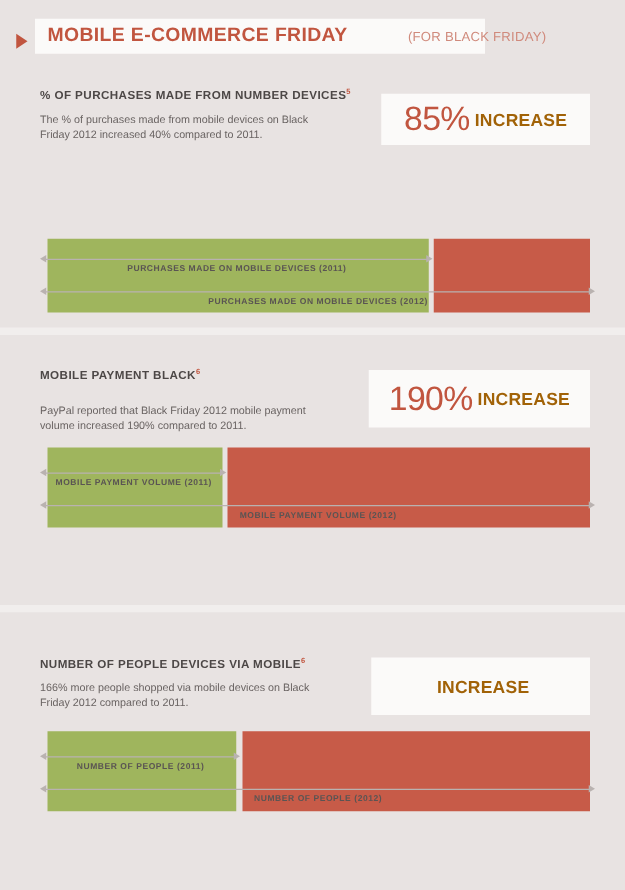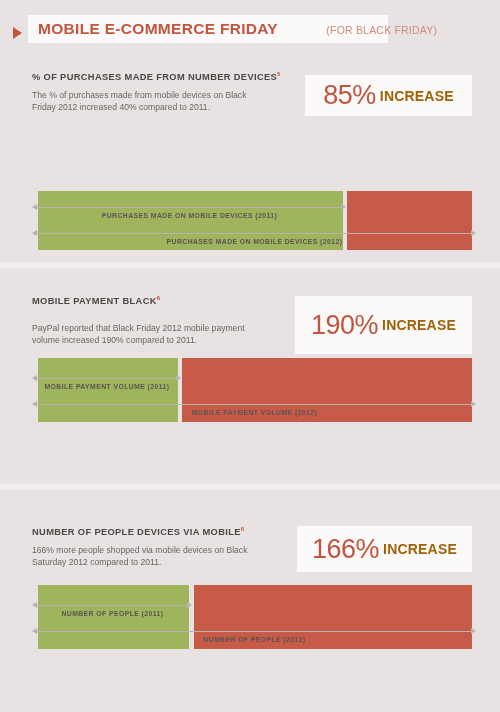--- a/index.html
+++ b/index.html
@@ -189,21 +189,21 @@
 </div>
 
 <div class="divider" style="top:262px;"></div>
 
 <div class="section" style="top:268px;height:216px;">
   <div class="sec-head" style="top:27px;">
     <span>MOBILE PAYMENT BLACK</span><span class="sup">6</span>
   </div>
   <div class="sec-desc" style="top:55px;">PayPal reported that Black Friday 2012 mobile payment volume increased 190% compared to 2011.</div>
 
-  <div class="callout" style="left:295px;top:28px;width:177px;height:58px;">
+  <div class="callout" style="left:295px;top:28px;width:177px;height:46px;">
     <span class="callout-num">190%</span>
     <span class="callout-word">INCREASE</span>
   </div>
 
   <div class="bar bar-2011" style="left:38px;top:90px;width:140px;height:64px;"></div>
   <div class="bar bar-2012" style="left:182px;top:90px;width:290px;height:64px;"></div>
 
   <div>
     <div class="arrow-l" style="left:32px;top:107px;"></div>
     <div class="measure-line" style="left:36px;top:110px;width:141px;"></div>
@@ -218,24 +218,23 @@
     <div class="measure-label" style="left:32px;top:141px;width:445px;">MOBILE PAYMENT VOLUME (2012)</div>
   </div>
 </div>
 
 <div class="divider" style="top:484px;"></div>
 
 <div class="section" style="top:490px;height:222px;">
   <div class="sec-head" style="top:36px;">
     <span>NUMBER OF PEOPLE DEVICES VIA MOBILE</span><span class="sup">6</span>
   </div>
-  <div class="sec-desc" style="top:55px;">166% more people shopped via mobile devices on Black Saturday 2012 compared to 2011.</div>
+  <div class="sec-desc" style="top:55px;">166% more people shopped via mobile devices on Black Friday 2012 compared to 2011.</div>
 
   <div class="callout" style="left:297px;top:36px;width:175px;height:46px;">
-    <span class="callout-num">166%</span>
     <span class="callout-word">INCREASE</span>
   </div>
 
   <div class="bar bar-2011" style="left:38px;top:95px;width:151px;height:64px;"></div>
   <div class="bar bar-2012" style="left:194px;top:95px;width:278px;height:64px;"></div>
 
   <div>
     <div class="arrow-l" style="left:32px;top:112px;"></div>
     <div class="measure-line" style="left:36px;top:115px;width:152px;"></div>
     <div class="arrow-r" style="left:187px;top:112px;"></div>

